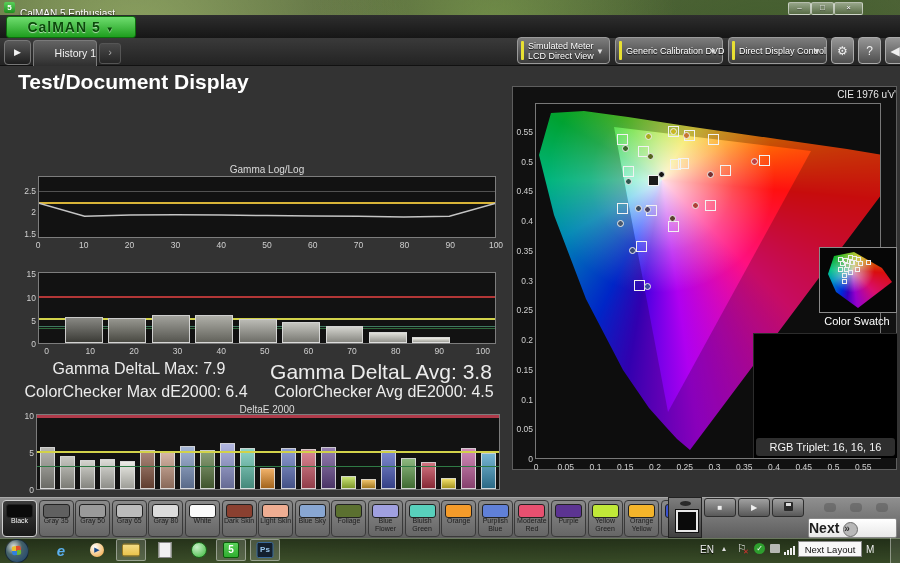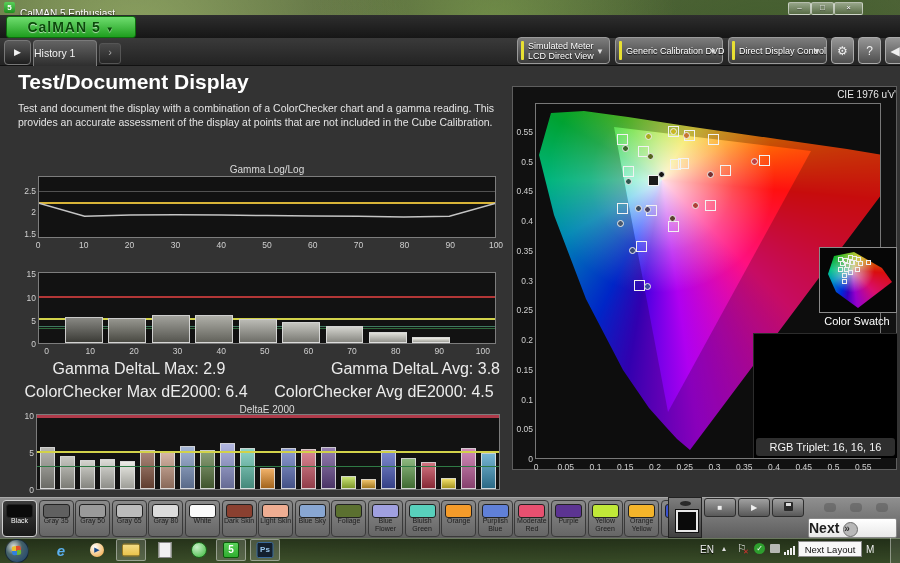--- a/index.html
+++ b/index.html
@@ -33,21 +33,21 @@
   #tab-row{left:0;top:38px;width:900px;height:27px;background:linear-gradient(#3a3a3a,#232323);border-bottom:1px solid #111;}
   #logo{left:6px;top:16px;width:128px;height:20px;background:linear-gradient(#6fdd6f,#1e9e1e);
     border:1px solid #0c6c0c;border-radius:3px;text-align:center;line-height:20px;
     font-size:14px;font-weight:bold;letter-spacing:1px;color:#0a4a0a;
     text-shadow:0 1px 1px rgba(255,255,255,.65);}
   #logo .dd{font-size:8px;color:#0a4a0a;}
   #hist-nav{left:4px;top:40px;width:25px;height:23px;background:linear-gradient(#5a5a5a,#1e1e1e);
     border:1px solid #777;border-radius:4px;color:#f2f2f2;font-size:9px;text-align:center;line-height:23px;}
   #hist-tab{left:33px;top:40px;width:62px;height:25px;background:linear-gradient(#636363,#2e2e2e);
     border:1px solid #7a7a7a;border-bottom:none;border-radius:4px 4px 0 0;color:#f2f2f2;
-    font-size:10.5px;text-align:left;line-height:24px;}
+    font-size:10.5px;text-align:right;line-height:24px;}
   #hist-more{left:99px;top:43px;width:20px;height:19px;background:linear-gradient(#4a4a4a,#262626);
     border:1px solid #555;border-radius:3px;color:#aaa;font-size:11px;text-align:center;line-height:17px;}
 
   .dropdown{top:37px;height:27px;background:linear-gradient(#7d7d7d,#3c3c3c);border:1px solid #9a9a9a;
     border-radius:4px;box-sizing:border-box;}
   .dropdown .stripe{position:absolute;left:3px;top:3px;bottom:3px;width:3px;background:#e8e032;border-radius:1px;}
   .dropdown .lab{position:absolute;left:10px;top:0;height:100%;display:flex;flex-direction:column;justify-content:center;
     color:#fff;font-size:9px;line-height:10px;text-shadow:0 1px 1px #000;white-space:nowrap;}
   .dropdown .arr{position:absolute;right:5px;top:50%;transform:translateY(-50%);color:#ddd;font-size:8px;}
   #dd1{left:517px;width:93px;} #dd2{left:615px;width:108px;} #dd3{left:728px;width:99px;}
@@ -68,21 +68,21 @@
   .ylab,.xlab{position:absolute;font-size:8.5px;color:#d0d0d0;}
   .ylab{right:0;transform:translateY(-50%);}
   .xlab{transform:translateX(-50%);}
   .ylab-col{width:22px;}
   .bar{position:absolute;bottom:0;box-sizing:border-box;
     background-image:linear-gradient(rgba(255,255,255,.30),rgba(0,0,0,.30));}
   .refline{position:absolute;left:0;right:0;}
   .tickrow{height:10px;}
 
   #stats-r1l{left:20px;top:360px;width:238px;text-align:center;font-size:16px;color:#ececec;}
-  #stats-r1r{left:262px;top:360px;width:238px;text-align:right;font-size:16px;color:#ececec;}
+  #stats-r1r{left:262px;top:360px;width:238px;text-align:center;font-size:21px;color:#ececec;}
   #stats-r2l{left:10px;top:383px;width:252px;text-align:center;font-size:16px;color:#ececec;}
   #stats-r2r{left:262px;top:383px;width:244px;text-align:center;font-size:16px;color:#ececec;}
 
   
   #cie-panel{left:512px;top:86px;width:385px;height:384px;background:#111;border:1px solid #5e5e5e;box-sizing:border-box;}
   #cie-title{left:0;top:2px;width:100%;text-align:right;font-size:10px;color:#e8e8e8;}
   #cie-plot{left:22px;top:16px;width:346px;height:356px;border:1px solid #787878;background:#0d0d0d;overflow:hidden;box-sizing:border-box;}
   .cie-horseshoe{position:absolute;left:0;top:0;width:100%;height:100%;
     clip-path:polygon(154px 346px,141px 335px,130px 323px,113px 304px,87px 266px,50px 195px,18px 111px,3px 51px,15px 9px,48px 7px,92px 13px,157px 23px,241px 35px,311px 45px,372px 55px);
     background:
@@ -212,21 +212,20 @@
     <div class="lab">
         <span>Direct Display Control</span>
       </div>
     <span class="arr">▼</span>
   </div>
   <div class="a sqbtn" id="btn-gear">⚙</div>
   <div class="a sqbtn" id="btn-help">?</div>
   <div class="a sqbtn" id="btn-collapse">◀</div>
 
   <div class="a" id="page-title">Test/Document Display</div>
-  <div class="a" id="page-desc">Test and document the display with a combination of a ColorChecker chart and a gamma reading.  This provides an accurate assessment of the display at points that are not included in the Cube Calibration.</div>
 
   <div class="a chart-title" style="top:164px;">Gamma Log/Log</div>
   <div class="a plot" id="plot-gamma">
     <svg id="gamma-svg" width="456" height="60" style="position:absolute;left:0;top:0;">
         <line x1="0" x2="456" y1="14.482758620689658" y2="14.482758620689658" stroke="#555" stroke-width="1"></line>
         <polyline points="0.0,26.1 45.6,26.1 91.2,26.1 136.8,26.1 182.4,26.1 228.0,26.1 273.6,26.1 319.2,26.1 364.8,26.1 410.4,26.1 456.0,26.1" fill="none" stroke="#d8b438" stroke-width="2"></polyline>
         <polyline points="0.0,26.1 45.6,39.3 91.2,38.1 136.8,37.7 182.4,38.1 228.0,38.5 273.6,38.9 319.2,39.3 364.8,40.1 410.4,39.3 456.0,26.5" fill="none" stroke="#c4c4c4" stroke-width="1.5"></polyline>
       </svg>
   </div>
   <div class="a ylab-col" id="gamma-ylab" style="left:12px;top:176px;height:62px;width:24px;">
@@ -276,21 +275,21 @@
       <div class="xlab" style="left: 30.4762%;">30</div>
       <div class="xlab" style="left: 40%;">40</div>
       <div class="xlab" style="left: 49.5238%;">50</div>
       <div class="xlab" style="left: 59.0476%;">60</div>
       <div class="xlab" style="left: 68.5714%;">70</div>
       <div class="xlab" style="left: 78.0952%;">80</div>
       <div class="xlab" style="left: 87.619%;">90</div>
       <div class="xlab" style="left: 97.1429%;">100</div>
     </div>
 
-  <div class="a" id="stats-r1l">Gamma DeltaL Max: 2.9</div>
+  <div class="a" id="stats-r1l">Gamma DeltaL Max: 7.9</div>
   <div class="a" id="stats-r1r">Gamma DeltaL Avg: 3.8</div>
   <div class="a" id="stats-r2l">ColorChecker Max dE2000: 6.4</div>
   <div class="a" id="stats-r2r">ColorChecker Avg dE2000: 4.5</div>
 
   <div class="a chart-title" style="top:404px;">DeltaE 2000</div>
   <div class="a plot" id="plot-deltae">
       <div class="bar" style="left: 0.55%; width: 3.25%; height: 56.3107%; background-color: rgb(154, 154, 146); border: 1px solid rgba(225, 225, 225, 0.85);"></div>
       <div class="bar" style="left: 4.89783%; width: 3.25%; height: 44.6602%; background-color: rgb(176, 176, 168); border: 1px solid rgba(225, 225, 225, 0.85);"></div>
       <div class="bar" style="left: 9.24565%; width: 3.25%; height: 39.8058%; background-color: rgb(190, 190, 182); border: 1px solid rgba(225, 225, 225, 0.85);"></div>
       <div class="bar" style="left: 13.5935%; width: 3.25%; height: 40.7767%; background-color: rgb(204, 204, 196); border: 1px solid rgba(225, 225, 225, 0.85);"></div>

